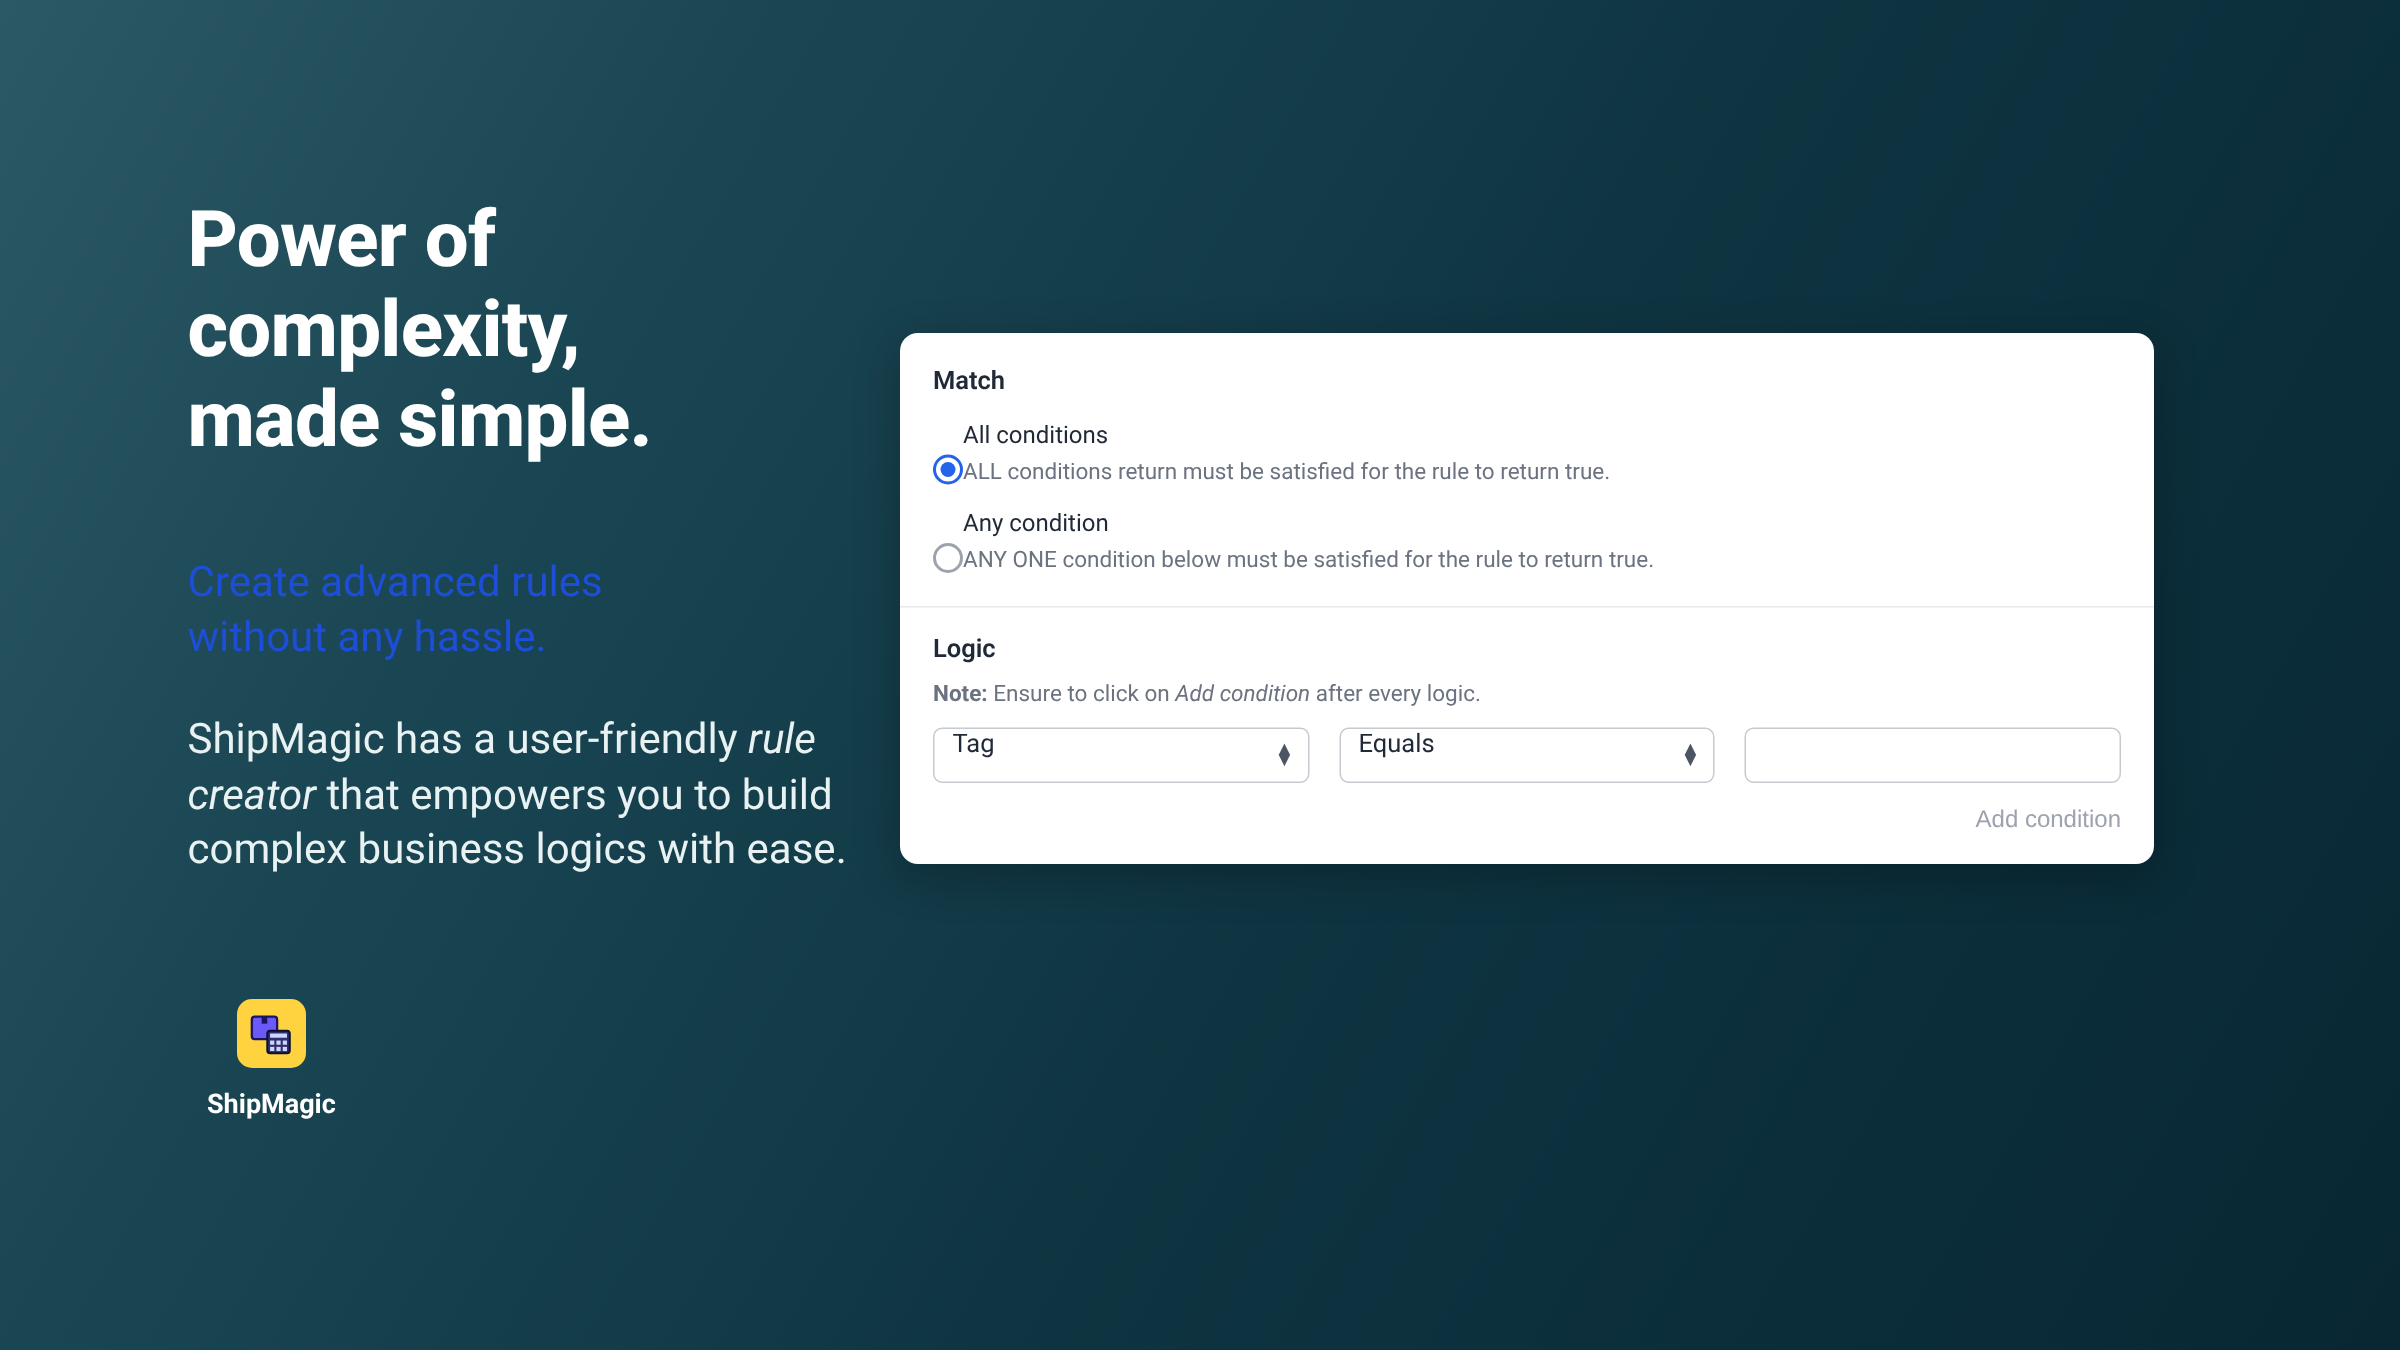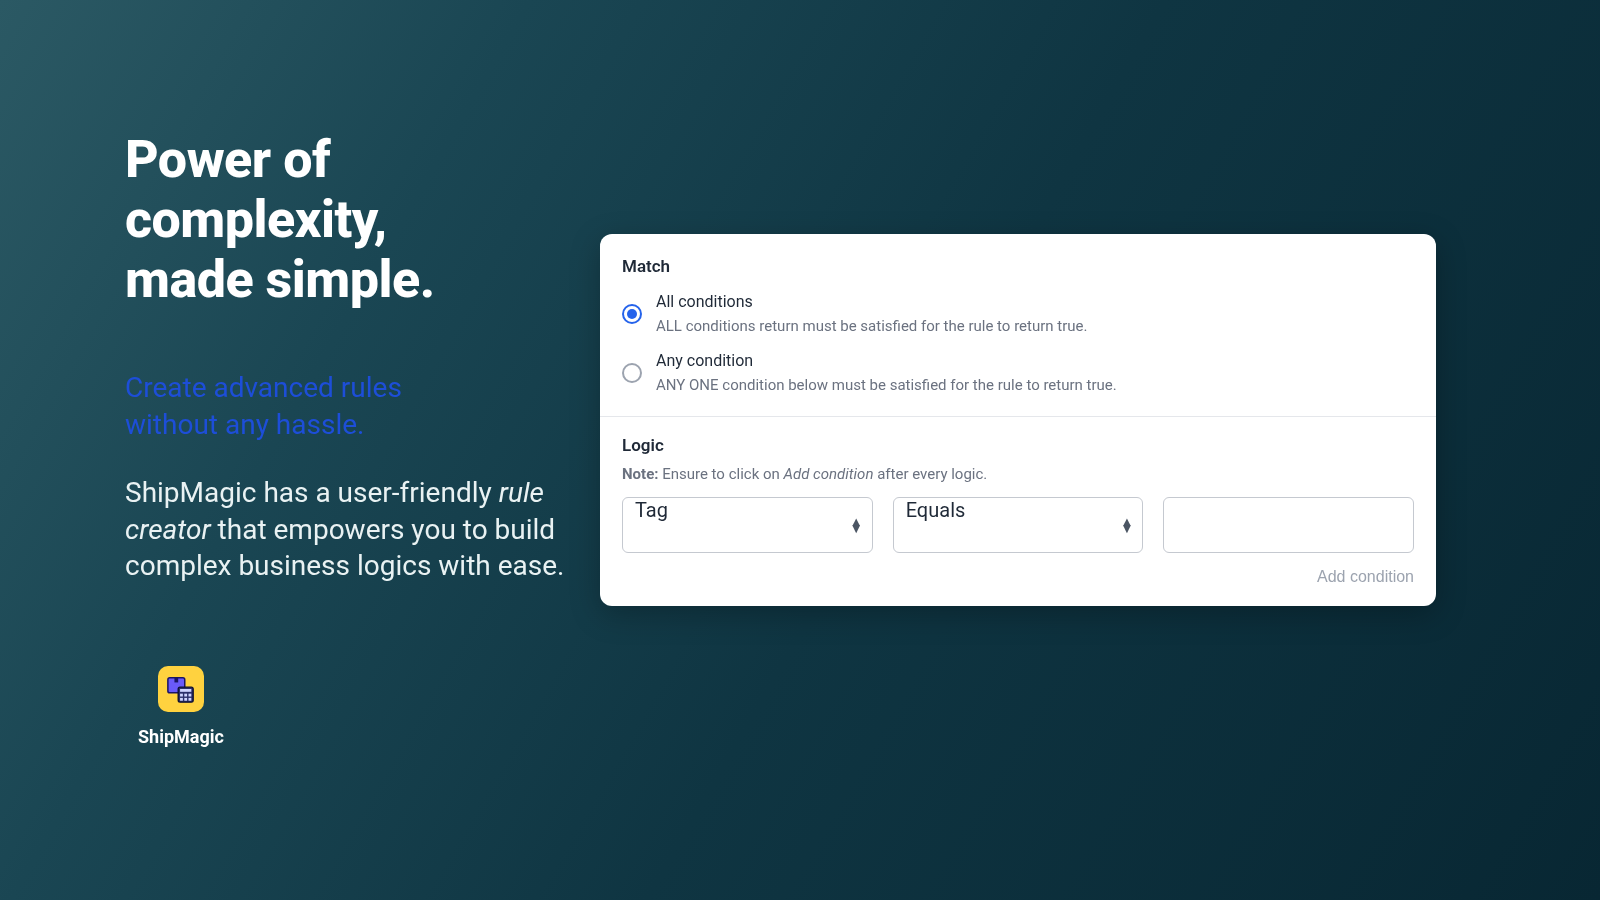--- a/index.html
+++ b/index.html
@@ -63,21 +63,21 @@
   .brand .name {
     color: #ffffff;
     font-size: 18px;
     font-weight: 700;
   }
 
   
   .card {
     position: absolute;
     left: 600px;
-    top: 234px;
+    top: 222px;
     width: 836px;
     background: #ffffff;
     border-radius: 12px;
     box-shadow: 0 8px 30px rgba(0,0,0,.25);
   }
   .card-section {
     padding: 18px 22px 20px 22px;
   }
   .card-section.first { padding-top: 22px; padding-bottom: 22px; }
   .card hr {
@@ -87,22 +87,21 @@
   }
   .section-title {
     font-size: 17px;
     font-weight: 600;
     color: #1f2937;
   }
 
   
   .radio-row {
     display: flex;
-    align-items: center;
-    gap: 14px;
+    align-items: flex-end;
     margin-top: 16px;
   }
   .radio-row:first-of-type { margin-top: 16px; }
   .radio {
     width: 20px; height: 20px;
     border: 2px solid #9ca3af;
     border-radius: 50%;
     margin-top: 1px;
     flex: 0 0 20px;
     position: relative;
@@ -141,25 +140,25 @@
     display: flex;
     gap: 20px;
     margin-top: 14px;
   }
   .select-wrap {
     position: relative;
     flex: 1;
   }
   .select, .tinput {
     width: 100%;
-    height: 56px;
+    height: 37px;
     border: 1px solid #c5c9d0;
     border-radius: 6px;
     background: #ffffff;
-    font-size: 20px;
+    font-size: 17px;
     color: #1f2937;
     padding: 0 34px 0 12px;
     appearance: none;
     -webkit-appearance: none;
     cursor: pointer;
   }
   .tinput { cursor: text; padding-right: 12px; }
   .select-wrap .chev {
     position: absolute;
     right: 10px;

